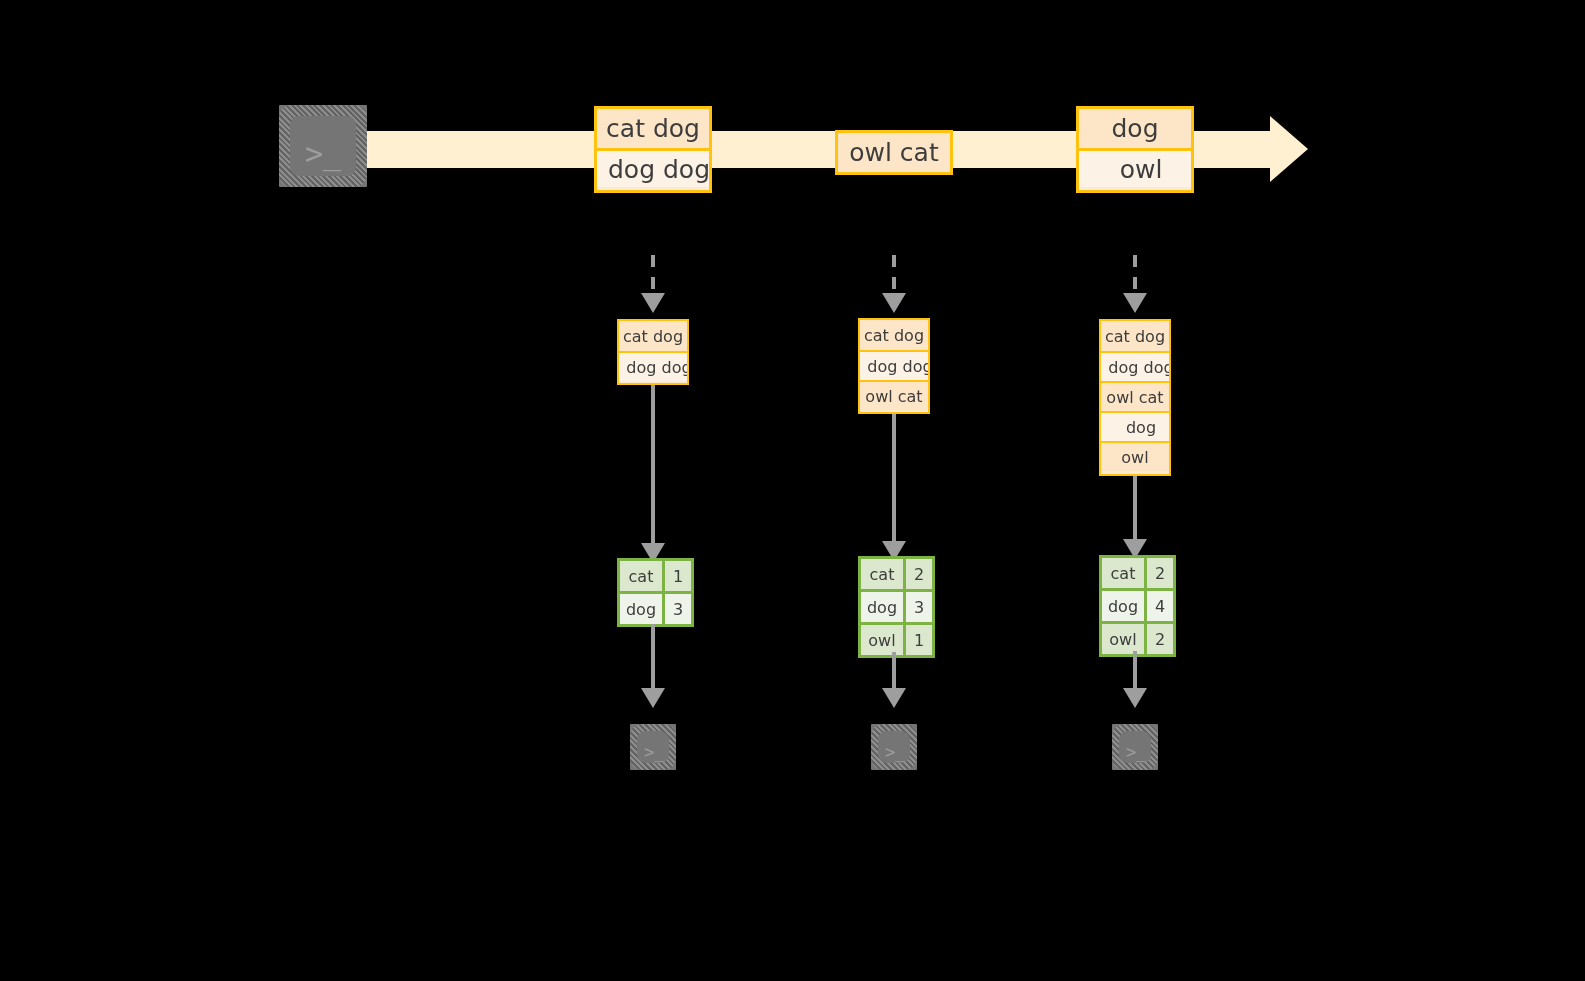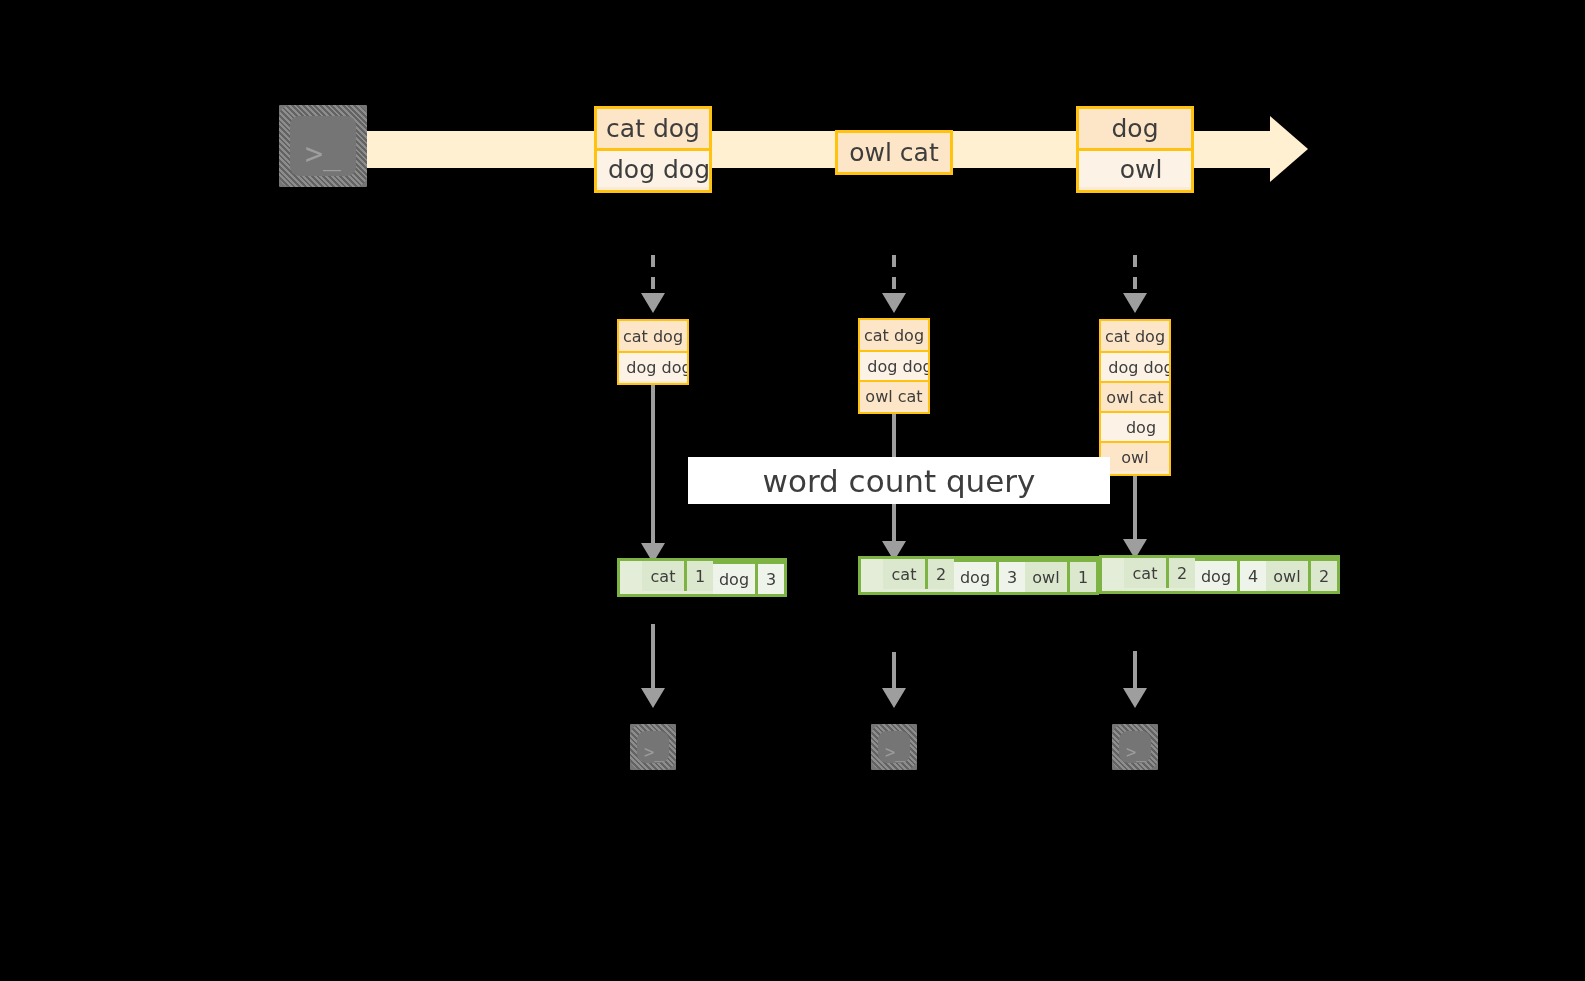--- a/index.html
+++ b/index.html
@@ -106,23 +106,22 @@
   }
   .ebox.small .row + .row { border-top-width: 2px; }
   .ebox.small { border-width: 2px; }
 
   
   .gtable {
     position: absolute;
     box-sizing: border-box;
     border: 3px solid #7CB342;
     display: flex;
-    flex-direction: row;
+    flex-direction: column;
     background: #E3EDD8;
-    padding-left: 22px;
   }
   .gtable .grow {
     display: flex;
     height: 30px;
   }
   .gtable .grow + .grow {
     border-top: 3px solid #7CB342;
   }
   .gtable .gcell {
     box-sizing: border-box;
@@ -304,17 +303,14 @@
 
   <div class="conn" style="left:1133px; top:651px; height:37px;"></div>
   <div class="conn-head" style="left:1123px; top:688px;"></div>
 
   <div class="terminal" style="left:1101px; top:713px; width:68px; height:68px;">
     <div class="terminal-hatch"></div>
     <div class="terminal-inner" style="left:7px; top:7px; right:7px; bottom:7px;"></div>
     <div class="terminal-prompt" style="left:14px; top:20px; font-size:17px;">&gt;_</div>
   </div>
 
-  <div class="query-band" style="left:688px; top:457px; width:422px; height:47px;">
-    <span>word count query</span>
-  </div>
 
 </div>
 
 </body></html>

